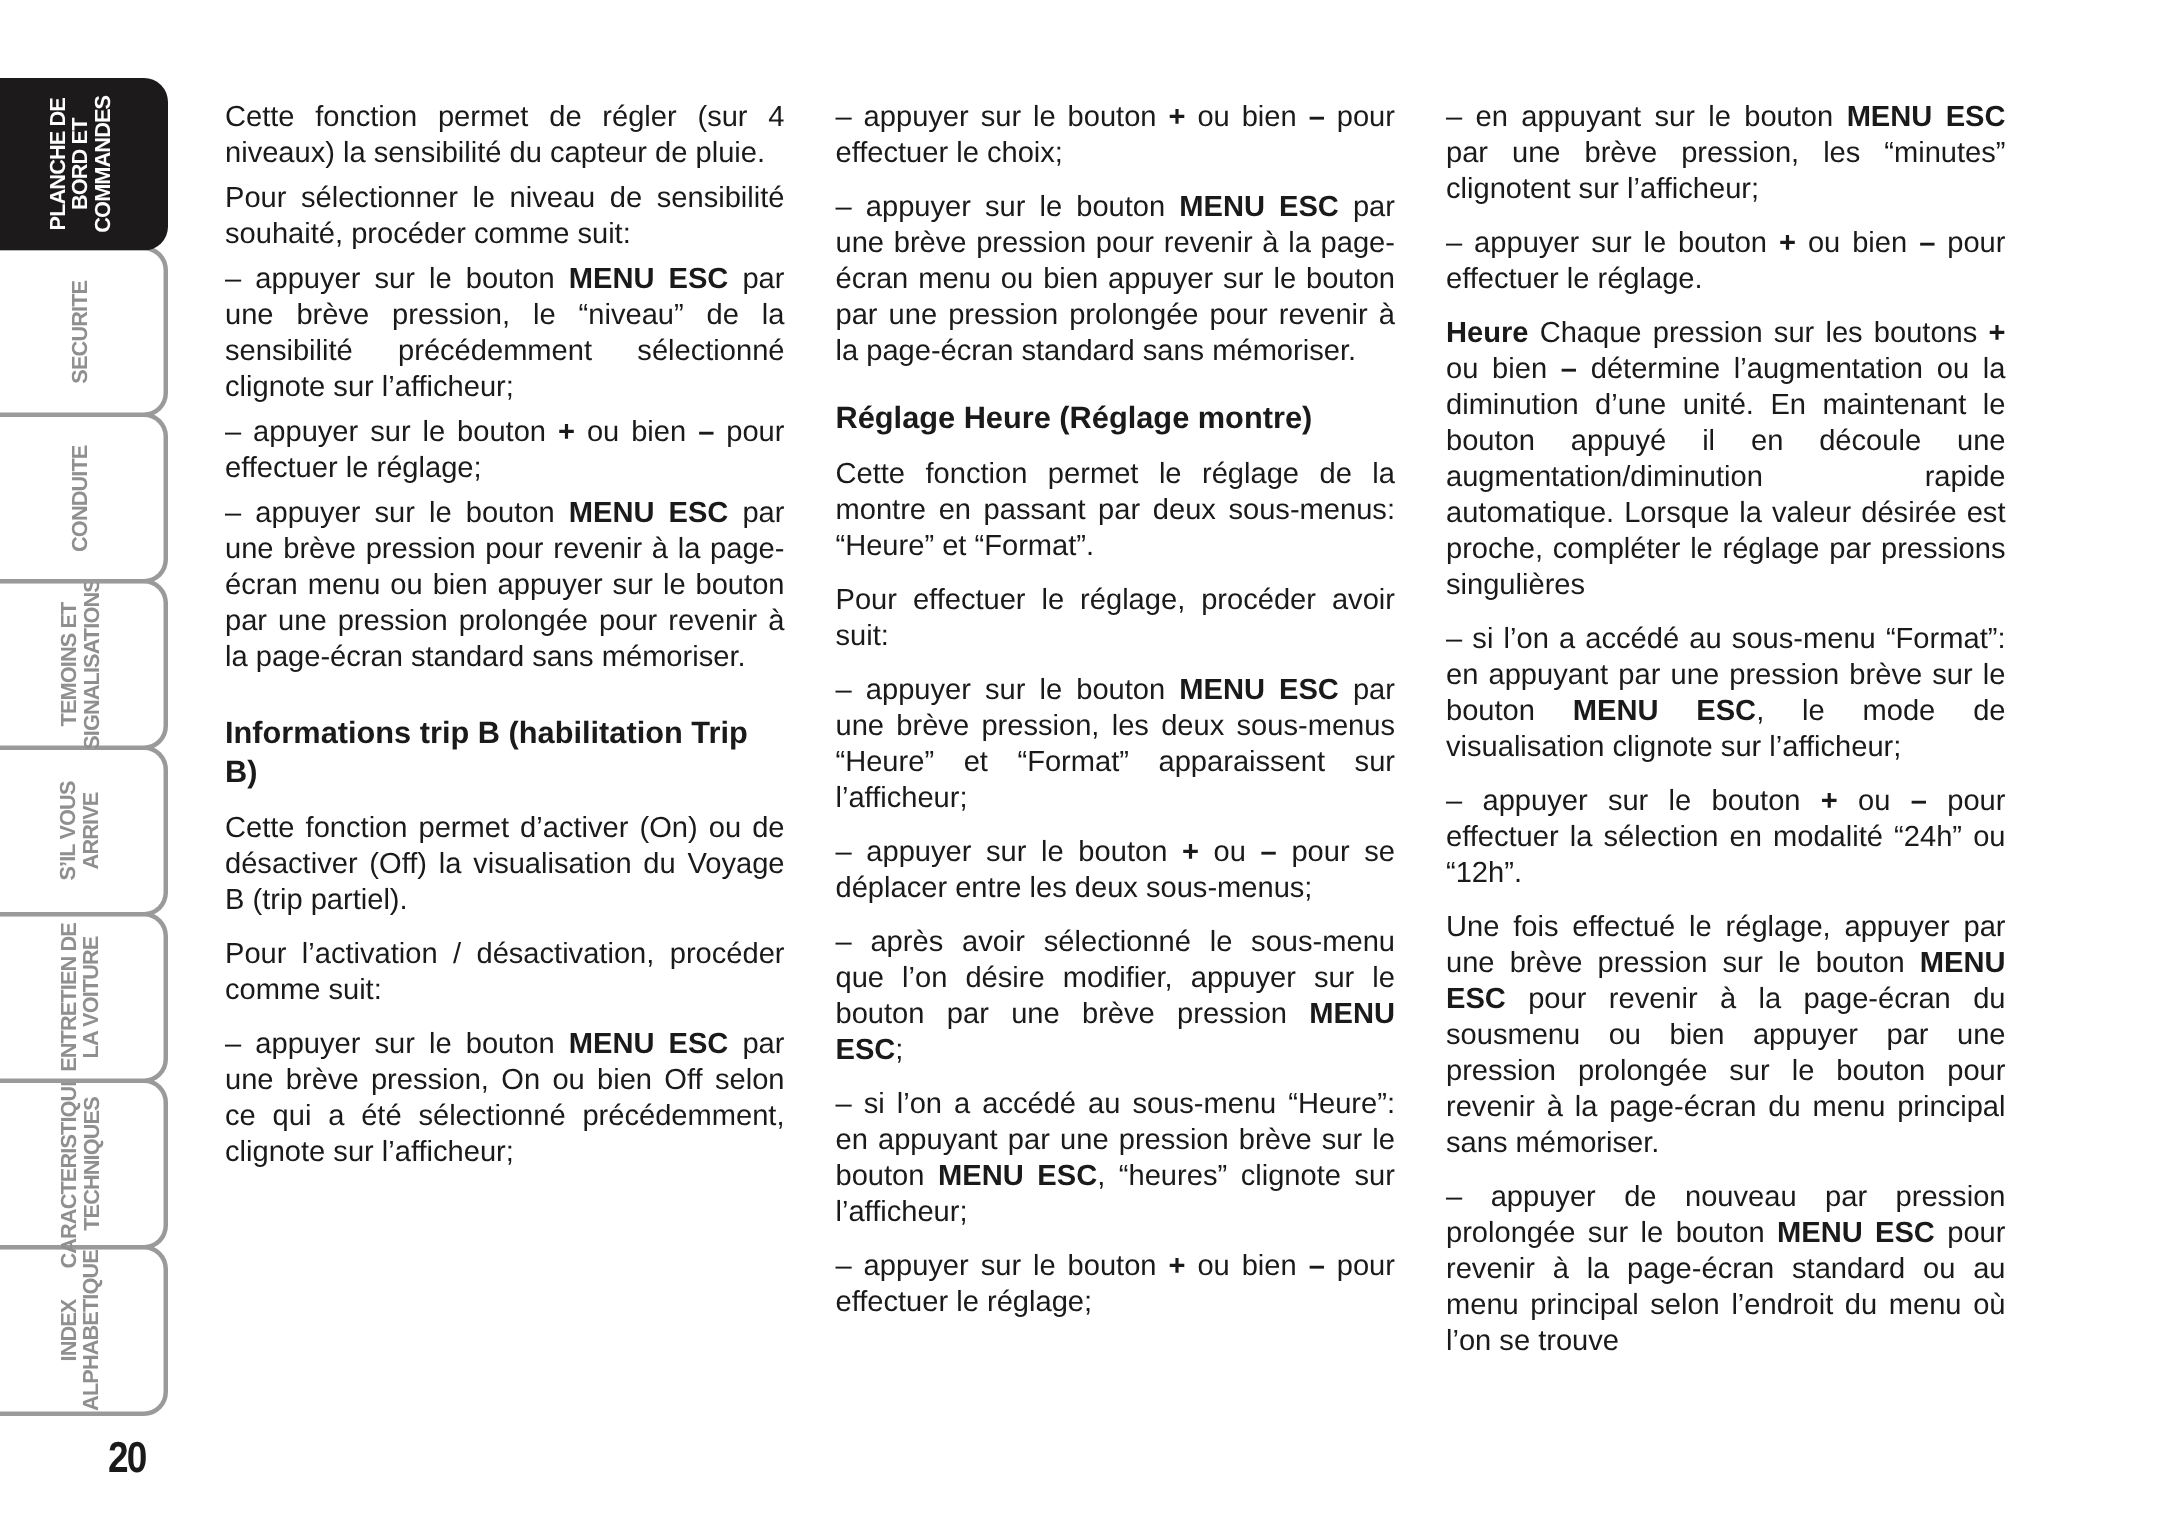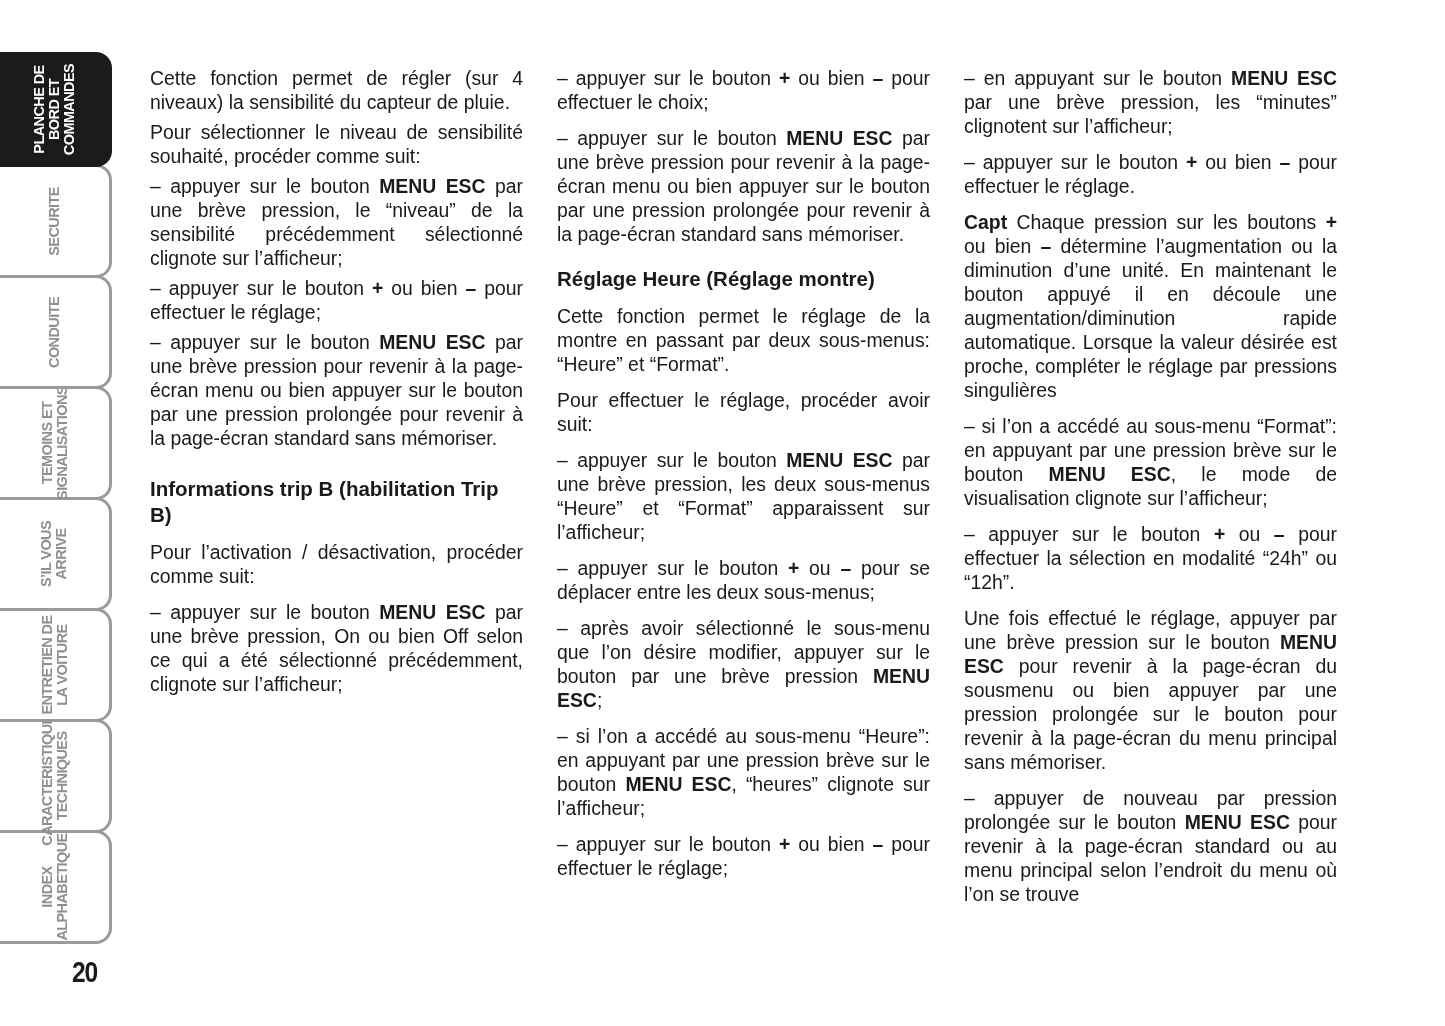--- a/index.html
+++ b/index.html
@@ -92,38 +92,39 @@
 
 <div class="page-number">20</div>
 
 <section class="col col1">
   <p class="tight">Cette fonction permet de régler (sur 4 niveaux) la sensibilité du capteur de pluie.</p>
   <p class="tight" style="margin-top:6px">Pour sélectionner le niveau de sensibilité souhaité, procéder comme suit:</p>
   <p class="tight" style="margin-top:6px"><span>– appuyer sur le bouton </span><span class="b">MENU ESC</span><span> par une brève pression, le “niveau” de la sensibilité précédemment sélectionné clignote sur l’afficheur;</span></p>
   <p class="tight" style="margin-top:6px"><span>– appuyer sur le bouton </span><span class="b">+</span><span> ou bien </span><span class="b">–</span><span> pour effectuer le réglage;</span></p>
   <p class="tight" style="margin-top:6px"><span>– appuyer sur le bouton </span><span class="b">MENU ESC</span><span> par une brève pression pour revenir à la page-écran menu ou bien appuyer sur le bouton par une pression prolongée pour revenir à la page-écran standard sans mémoriser.</span></p>
   <h2 class="spaced">Informations trip B (habilitation Trip B)</h2>
+  <p>Cette fonction permet d’activer (On) ou de désactiver (Off) la visualisation du Voyage B (trip partiel).</p>
   <p>Pour l’activation / désactivation, procéder comme suit:</p>
   <p><span>– appuyer sur le bouton </span><span class="b">MENU ESC</span><span> par une brève pression, On ou bien Off selon ce qui a été sélectionné précédemment, clignote sur l’afficheur;</span></p>
 </section>
 
 <section class="col col2">
   <p><span>– appuyer sur le bouton </span><span class="b">+</span><span> ou bien </span><span class="b">–</span><span> pour effectuer le choix;</span></p>
   <p><span>– appuyer sur le bouton </span><span class="b">MENU ESC</span><span> par une brève pression pour revenir à la page-écran menu ou bien appuyer sur le bouton par une pression prolongée pour revenir à la page-écran standard sans mémoriser.</span></p>
   <h2 class="spaced" style="margin-top:20px">Réglage Heure (Réglage montre)</h2>
   <p>Cette fonction permet le réglage de la montre en passant par deux sous-menus: “Heure” et “Format”.</p>
   <p>Pour effectuer le réglage, procéder avoir suit:</p>
   <p><span>– appuyer sur le bouton </span><span class="b">MENU ESC</span><span> par une brève pression, les deux sous-menus “Heure” et “Format” apparaissent sur l’afficheur;</span></p>
   <p><span>– appuyer sur le bouton </span><span class="b">+</span><span> ou </span><span class="b">–</span><span> pour se déplacer entre les deux sous-menus;</span></p>
   <p><span>– après avoir sélectionné le sous-menu que l’on désire modifier, appuyer sur le bouton par une brève pression </span><span class="b">MENU ESC</span><span>;</span></p>
   <p><span>– si l’on a accédé au sous-menu “Heure”: en appuyant par une pression brève sur le bouton </span><span class="b">MENU ESC</span><span>, “heures” clignote sur l’afficheur;</span></p>
   <p><span>– appuyer sur le bouton </span><span class="b">+</span><span> ou bien </span><span class="b">–</span><span> pour effectuer le réglage;</span></p>
 </section>
 
 <section class="col col3">
   <p><span>– en appuyant sur le bouton </span><span class="b">MENU ESC</span><span> par une brève pression, les “minutes” clignotent sur l’afficheur;</span></p>
   <p><span>– appuyer sur le bouton </span><span class="b">+</span><span> ou bien </span><span class="b">–</span><span> pour effectuer le réglage.</span></p>
-  <p><span class="b">Capt</span><span> Chaque pression sur les boutons </span><span class="b">+</span><span> ou bien </span><span class="b">–</span><span> détermine l’augmentation ou la diminution d’une unité. En maintenant le bouton appuyé il en découle une augmentation/diminution rapide automatique. Lorsque la valeur désirée est proche, compléter le réglage par pressions singulières</span></p>
+  <p><span class="b">Heure</span><span> Chaque pression sur les boutons </span><span class="b">+</span><span> ou bien </span><span class="b">–</span><span> détermine l’augmentation ou la diminution d’une unité. En maintenant le bouton appuyé il en découle une augmentation/diminution rapide automatique. Lorsque la valeur désirée est proche, compléter le réglage par pressions singulières</span></p>
   <p><span>– si l’on a accédé au sous-menu “Format”: en appuyant par une pression brève sur le bouton </span><span class="b">MENU ESC</span><span>, le mode de visualisation clignote sur l’afficheur;</span></p>
   <p><span>– appuyer sur le bouton </span><span class="b">+</span><span> ou </span><span class="b">–</span><span> pour effectuer la sélection en modalité “24h” ou “12h”.</span></p>
   <p><span>Une fois effectué le réglage, appuyer par une brève pression sur le bouton </span><span class="b">MENU ESC</span><span> pour revenir à la page-écran du sousmenu ou bien appuyer par une pression prolongée sur le bouton pour revenir à la page-écran du menu principal sans mémoriser.</span></p>
   <p><span>– appuyer de nouveau par pression prolongée sur le bouton </span><span class="b">MENU ESC</span><span> pour revenir à la page-écran standard ou au menu principal selon l’endroit du menu où l’on se trouve</span></p>
 </section>
 
 </body></html>

